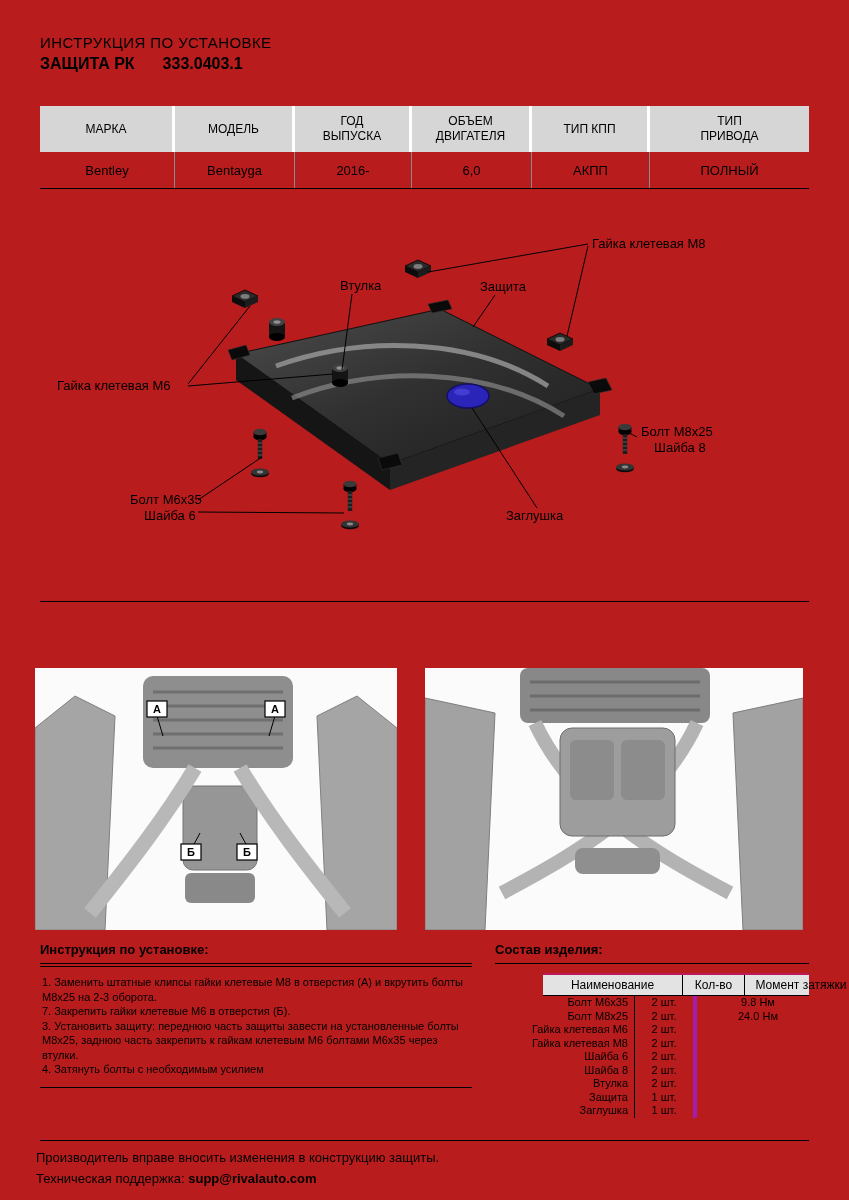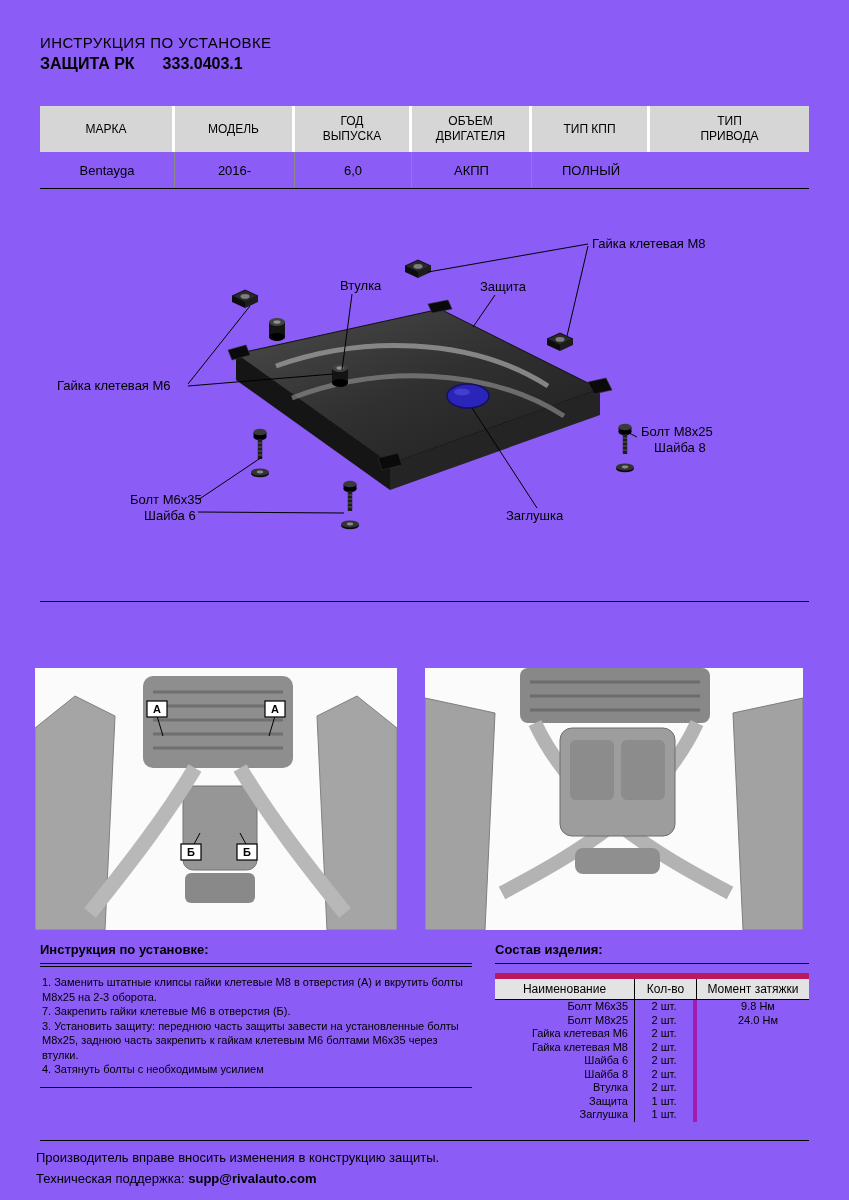--- a/index.html
+++ b/index.html
@@ -1,17 +1,17 @@
 <!DOCTYPE html>
 <html><head>
 <meta charset="utf-8">
 <style>
   html,body{margin:0;padding:0;background:#fff;}
   body{width:849px;height:1200px;font-family:"Liberation Sans",sans-serif;color:#000;}
-  .page{position:relative;width:849px;height:1200px;background:#8b5cf6;overflow:hidden;}
+  .page{position:relative;width:849px;height:1200px;background:#b91c1c;overflow:hidden;}
 
   
   .doc-header{position:absolute;top:34px;left:40px;}
   .doc-title{font-size:15px;letter-spacing:.4px;}
   .doc-product-line{margin-top:4px;font-size:16px;font-weight:bold;display:flex;gap:28px;}
 
   
   .spec-table{position:absolute;top:106px;left:40px;width:769px;}
   .spec-row{display:grid;grid-template-columns:135px 120px 117px 120px 118px 159px;}
   .spec-head-cell{background:#d6d6d6;height:46px;display:flex;align-items:center;justify-content:center;
@@ -41,21 +41,21 @@
 
   
   .instructions{position:absolute;top:942px;left:40px;width:432px;}
   .section-title{font-size:13px;font-weight:bold;padding-bottom:6px;border-bottom:1px solid #000;}
   .steps{margin-top:2px;border-top:1px solid #000;border-bottom:1px solid #000;padding:8px 2px 10px 2px;}
   .step{font-size:11px;line-height:1.32;}
 
   
   .composition{position:absolute;top:942px;left:495px;width:314px;}
   .comp-table{margin-top:9px;}
-  .comp-head{display:grid;grid-template-columns:140px 62px 112px;border-top:6px solid #be185d;border-bottom:1px solid #000;background:#e3e3e3;}
+  .comp-head{display:grid;grid-template-columns:140px 62px 112px;border-top:2px solid #be185d;border-bottom:1px solid #000;background:#e3e3e3;margin-left:48px;}
   .comp-head-cell{font-size:12px;text-align:center;padding:3px 0;box-sizing:border-box;border-right:1px solid #000;}
   .comp-head-cell:last-child{border-right:none;}
   .comp-row{display:grid;grid-template-columns:140px 62px 112px;}
   .comp-cell{font-size:11px;line-height:13.5px;box-sizing:border-box;}
   .comp-name{text-align:right;padding-right:6px;border-right:1px solid #000;}
   .comp-qty{text-align:center;border-right:4px solid #a21caf;}
   .comp-torque{text-align:center;padding-left:10px;}
 
   
   .footer{position:absolute;top:1150px;left:36px;width:769px;}
@@ -81,20 +81,21 @@
       <div class="spec-head-cell">МОДЕЛЬ</div>
       <div class="spec-head-cell">ГОД
 ВЫПУСКА</div>
       <div class="spec-head-cell">ОБЪЕМ
 ДВИГАТЕЛЯ</div>
       <div class="spec-head-cell">ТИП КПП</div>
       <div class="spec-head-cell">ТИП
 ПРИВОДА</div>
     </div>
     <div class="spec-row spec-values">
+      <div class="spec-value-cell">Bentley</div>
       <div class="spec-value-cell">Bentayga</div>
       <div class="spec-value-cell">2016-</div>
       <div class="spec-value-cell">6,0</div>
       <div class="spec-value-cell">АКПП</div>
       <div class="spec-value-cell">ПОЛНЫЙ</div>
     </div>
   </div>
 
   <div class="diagram">
     <svg viewBox="0 0 769 372" width="769" height="372">

